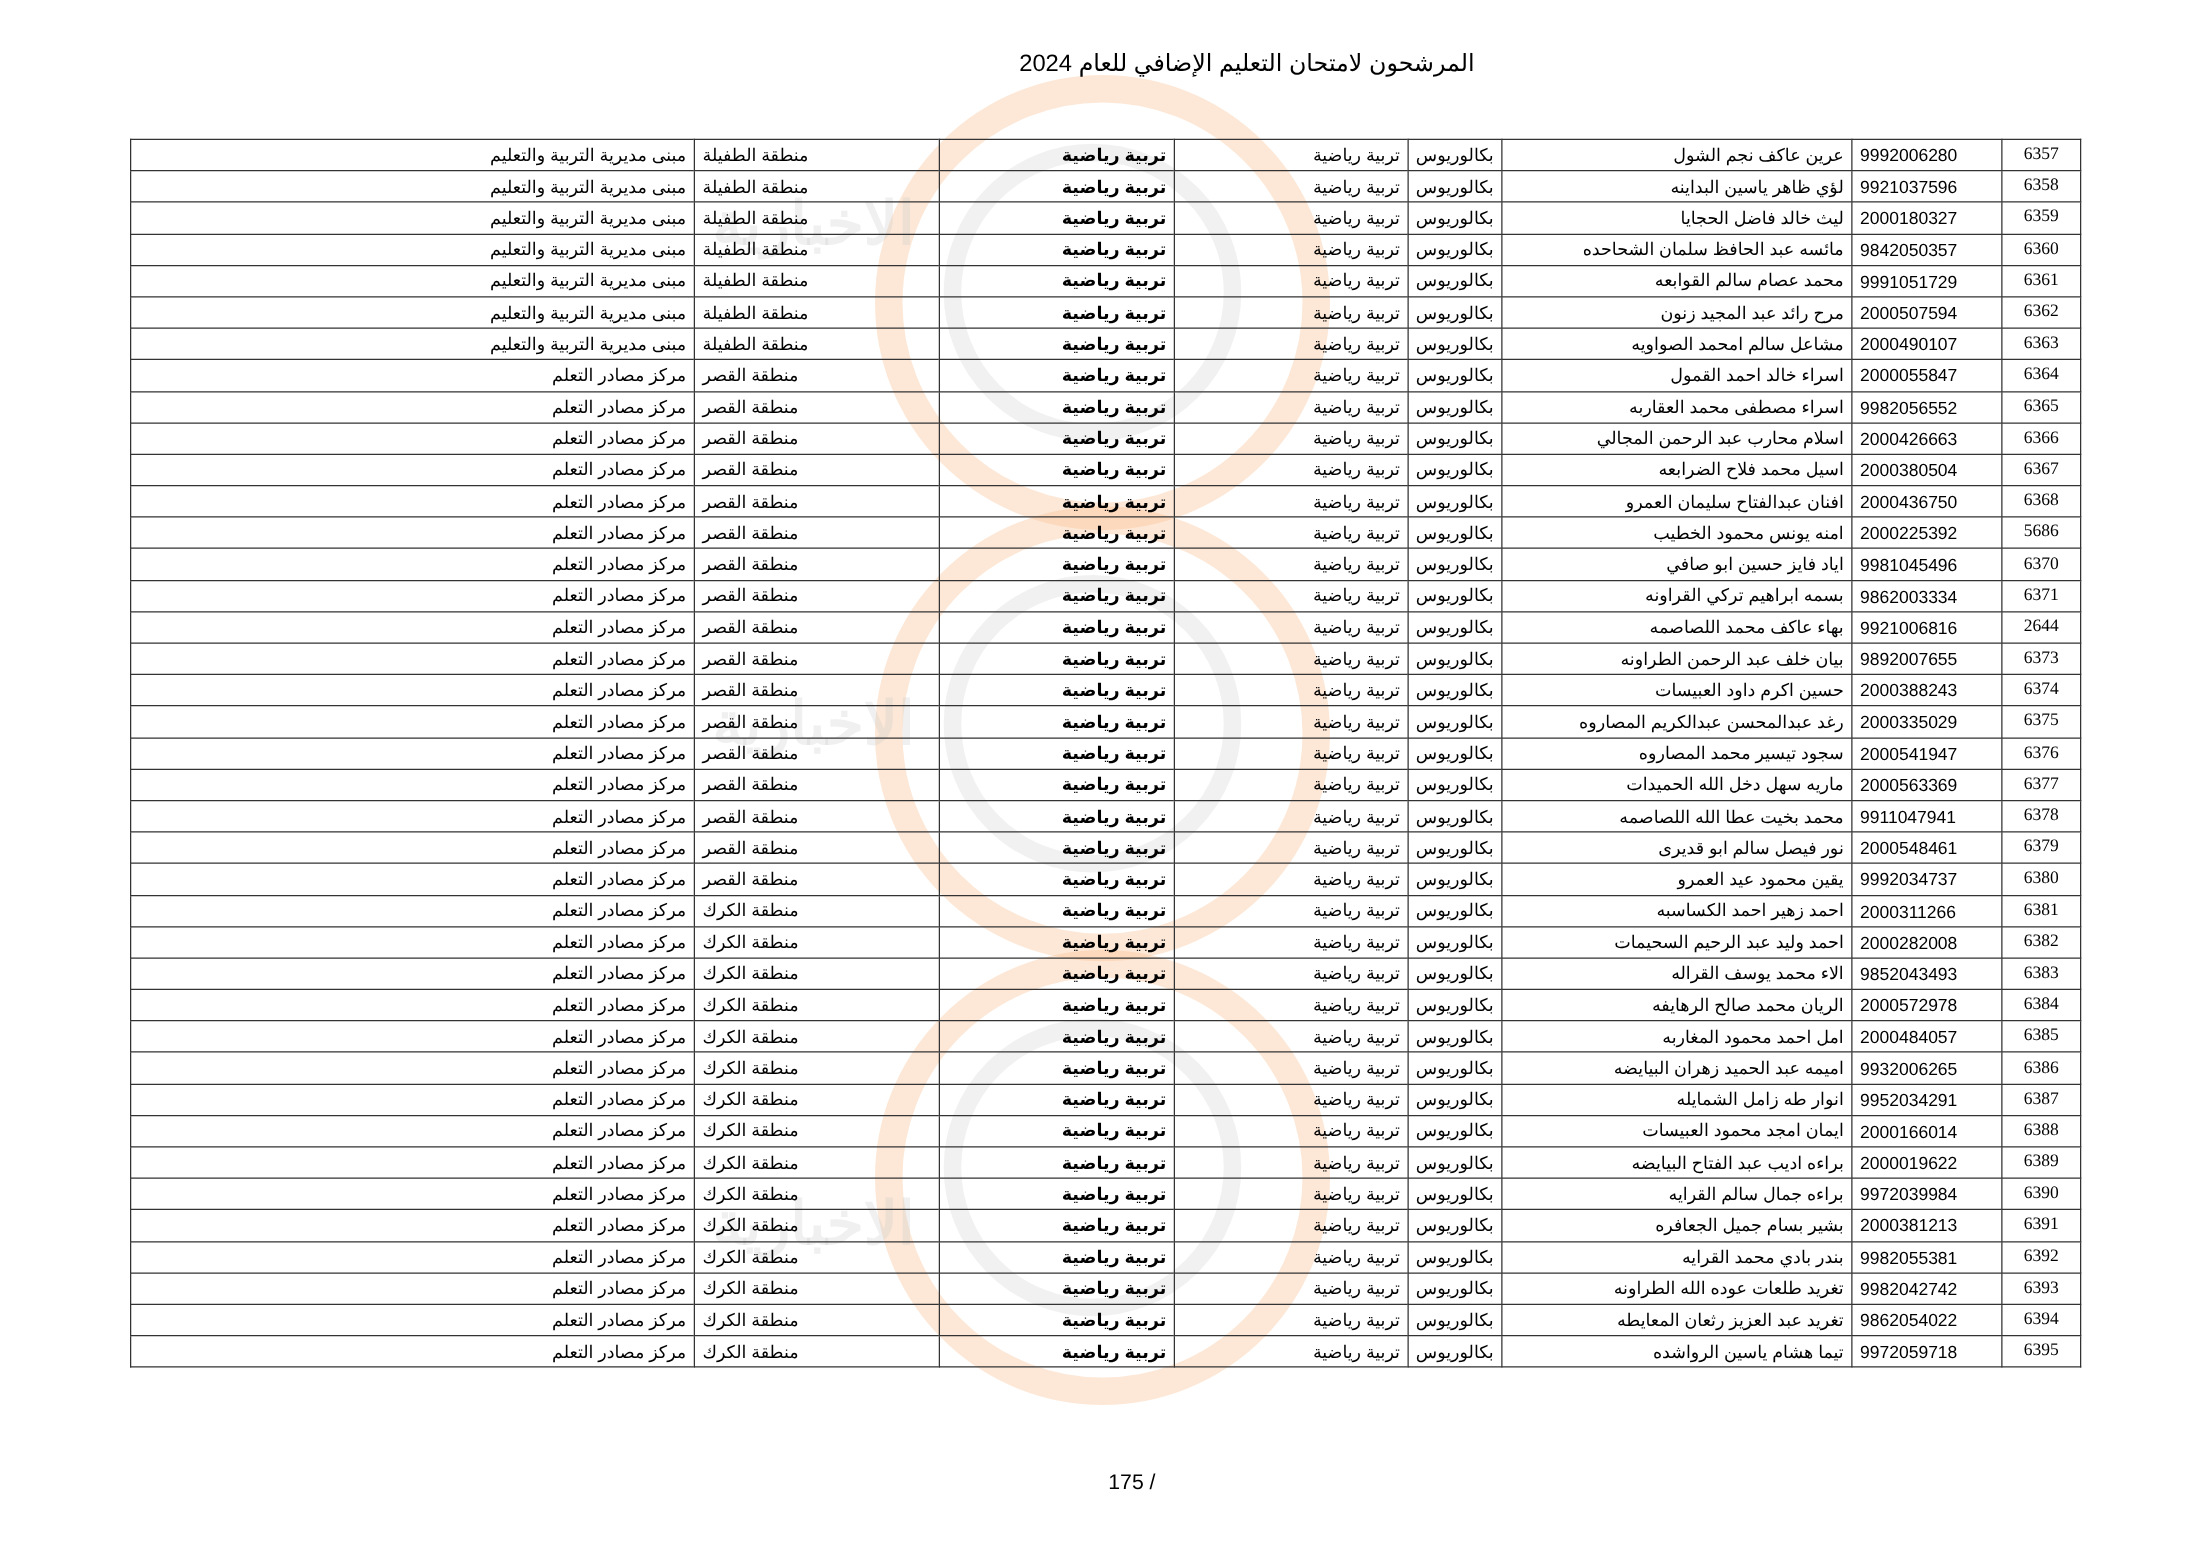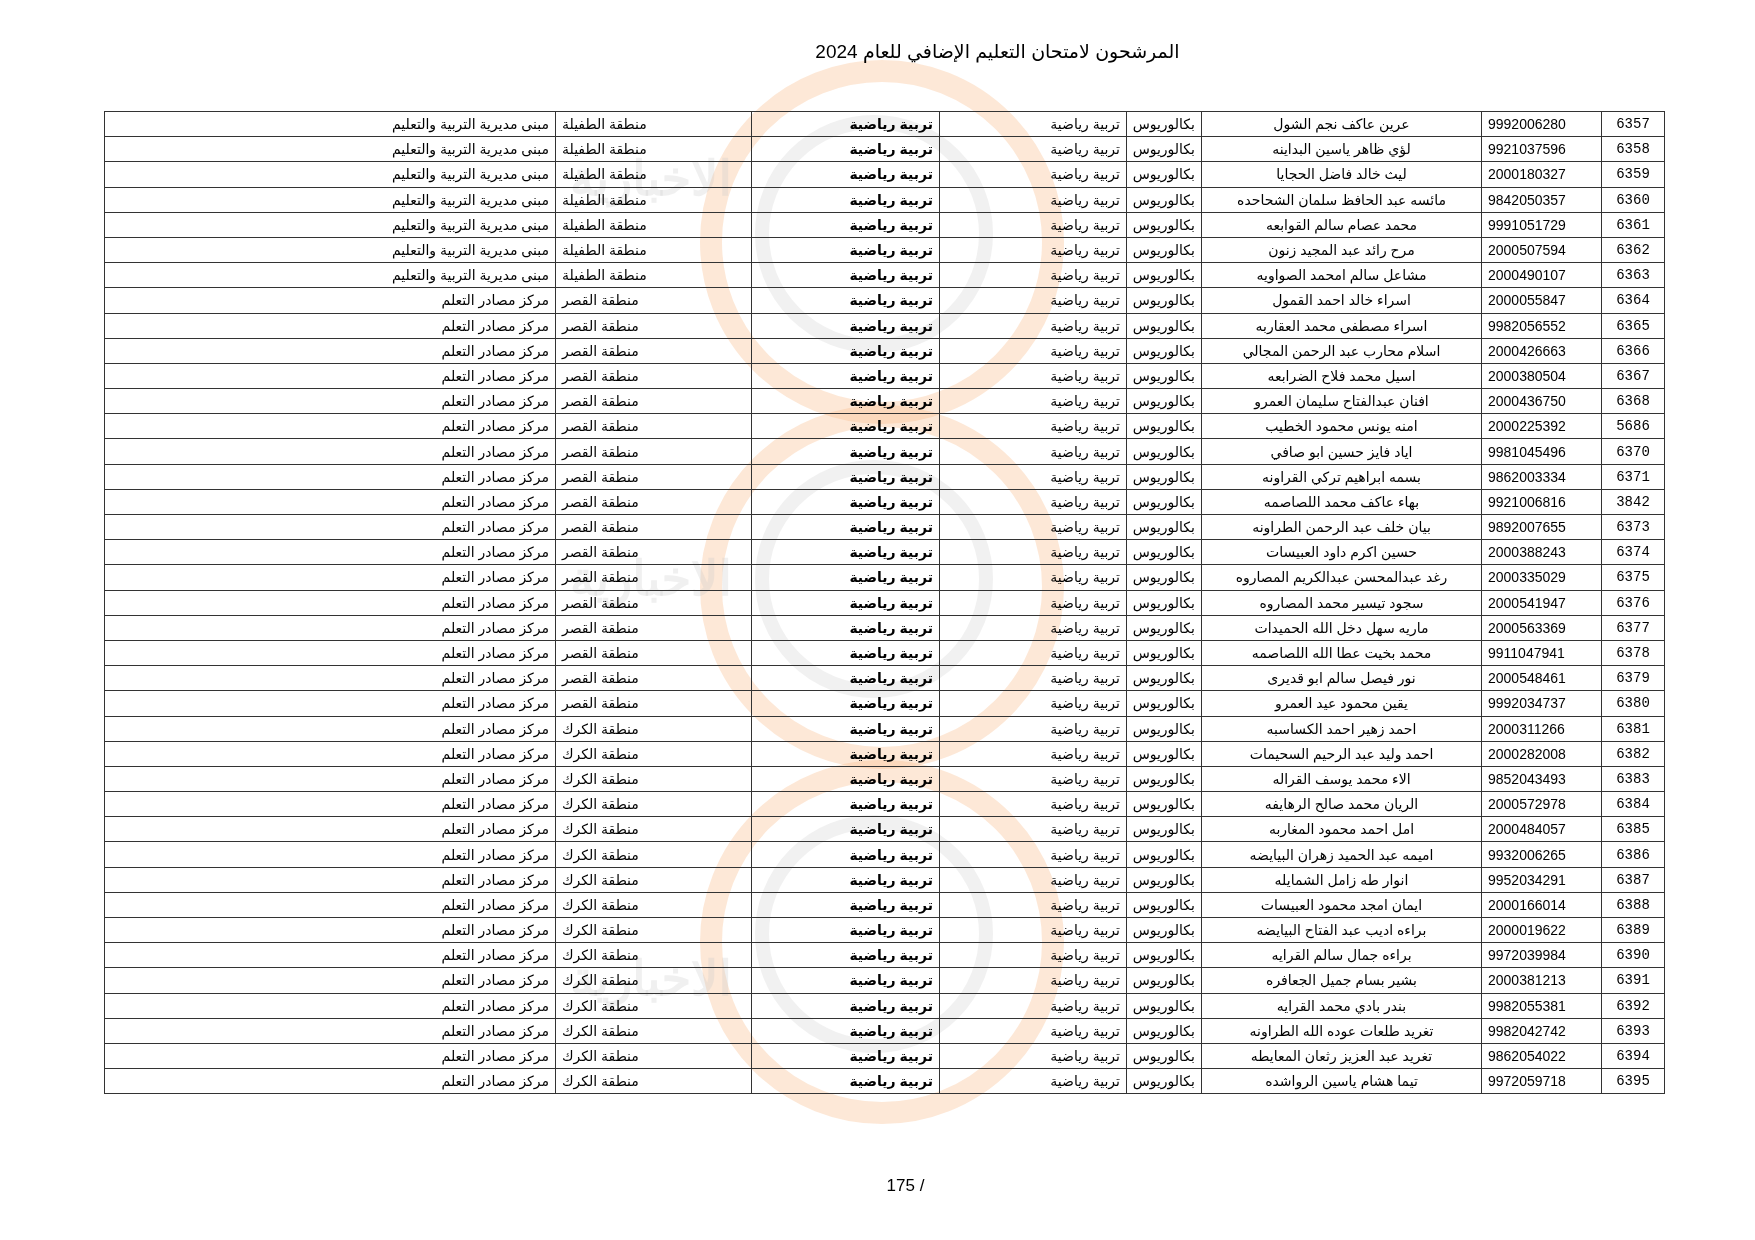--- a/index.html
+++ b/index.html
@@ -5,23 +5,23 @@
   html, body { margin: 0; padding: 0; background: #ffffff; }
   body { width: 1755px; height: 1240px; position: relative; overflow: hidden; font-family: "Liberation Sans", "DejaVu Sans", sans-serif; color: #000; }
   .watermark { position: absolute; pointer-events: none; z-index: 0; }
   .wm-circle { position: absolute; border-radius: 50%; border: 22px solid rgba(248,190,140,0.35); }
   .wm-inner { position: absolute; border-radius: 50%; border: 14px solid rgba(200,200,200,0.25); }
   .wm-text { position: absolute; color: rgba(200,200,200,0.28); font-weight: bold; font-family: Liberation Sans, sans-serif; }
   .title { position: absolute; top: 40px; left: 0; width: 1755px; text-align: center; font-size: 19px; direction: rtl; z-index: 2; }
   .title span { position: relative; left: 120px; }
   table.grid { position: absolute; top: 111px; left: 104px; width: 1561px; border-collapse: collapse; direction: rtl; z-index: 2; table-layout: fixed; }
   table.grid td { border: 1.5px solid #333; height: 24.2px; padding: 0 6px; font-size: 14px; white-space: nowrap; overflow: hidden; background: transparent; }
-  td.c-seq { width: 50px; text-align: center; font-family: Liberation Mono, monospace; font-size: 15px; }
+  td.c-seq { width: 50px; text-align: center; font-family: Liberation Serif, serif; font-size: 15px; }
   td.c-id { width: 107px; text-align: left; font-family: Liberation Sans, sans-serif; font-size: 15px; }
-  td.c-name { width: 267px; text-align: center; }
+  td.c-name { width: 267px; text-align: right; }
   td.c-degree { width: 62px; text-align: right; }
   td.c-major { width: 174px; text-align: right; }
   td.c-subject { width: 175px; text-align: right; font-weight: bold; }
   td.c-region { width: 183px; text-align: left; }
   td.c-venue { }
   .footer { position: absolute; top: 1176px; left: 0; width: 1755px; text-align: center; font-size: 17px; z-index: 2; padding-left: 28px; }
 </style>
 </head>
 <body>
 
@@ -187,21 +187,21 @@
         <td class="c-seq">6371</td>
         <td class="c-id">9862003334</td>
         <td class="c-name">بسمه ابراهيم تركي القراونه</td>
         <td class="c-degree">بكالوريوس</td>
         <td class="c-major">تربية رياضية</td>
         <td class="c-subject">تربية رياضية</td>
         <td class="c-region">منطقة القصر</td>
         <td class="c-venue">مركز مصادر التعلم</td>
       </tr>
       <tr>
-        <td class="c-seq">3842</td>
+        <td class="c-seq">2644</td>
         <td class="c-id">9921006816</td>
         <td class="c-name">بهاء عاكف محمد اللصاصمه</td>
         <td class="c-degree">بكالوريوس</td>
         <td class="c-major">تربية رياضية</td>
         <td class="c-subject">تربية رياضية</td>
         <td class="c-region">منطقة القصر</td>
         <td class="c-venue">مركز مصادر التعلم</td>
       </tr>
       <tr>
         <td class="c-seq">6373</td>

